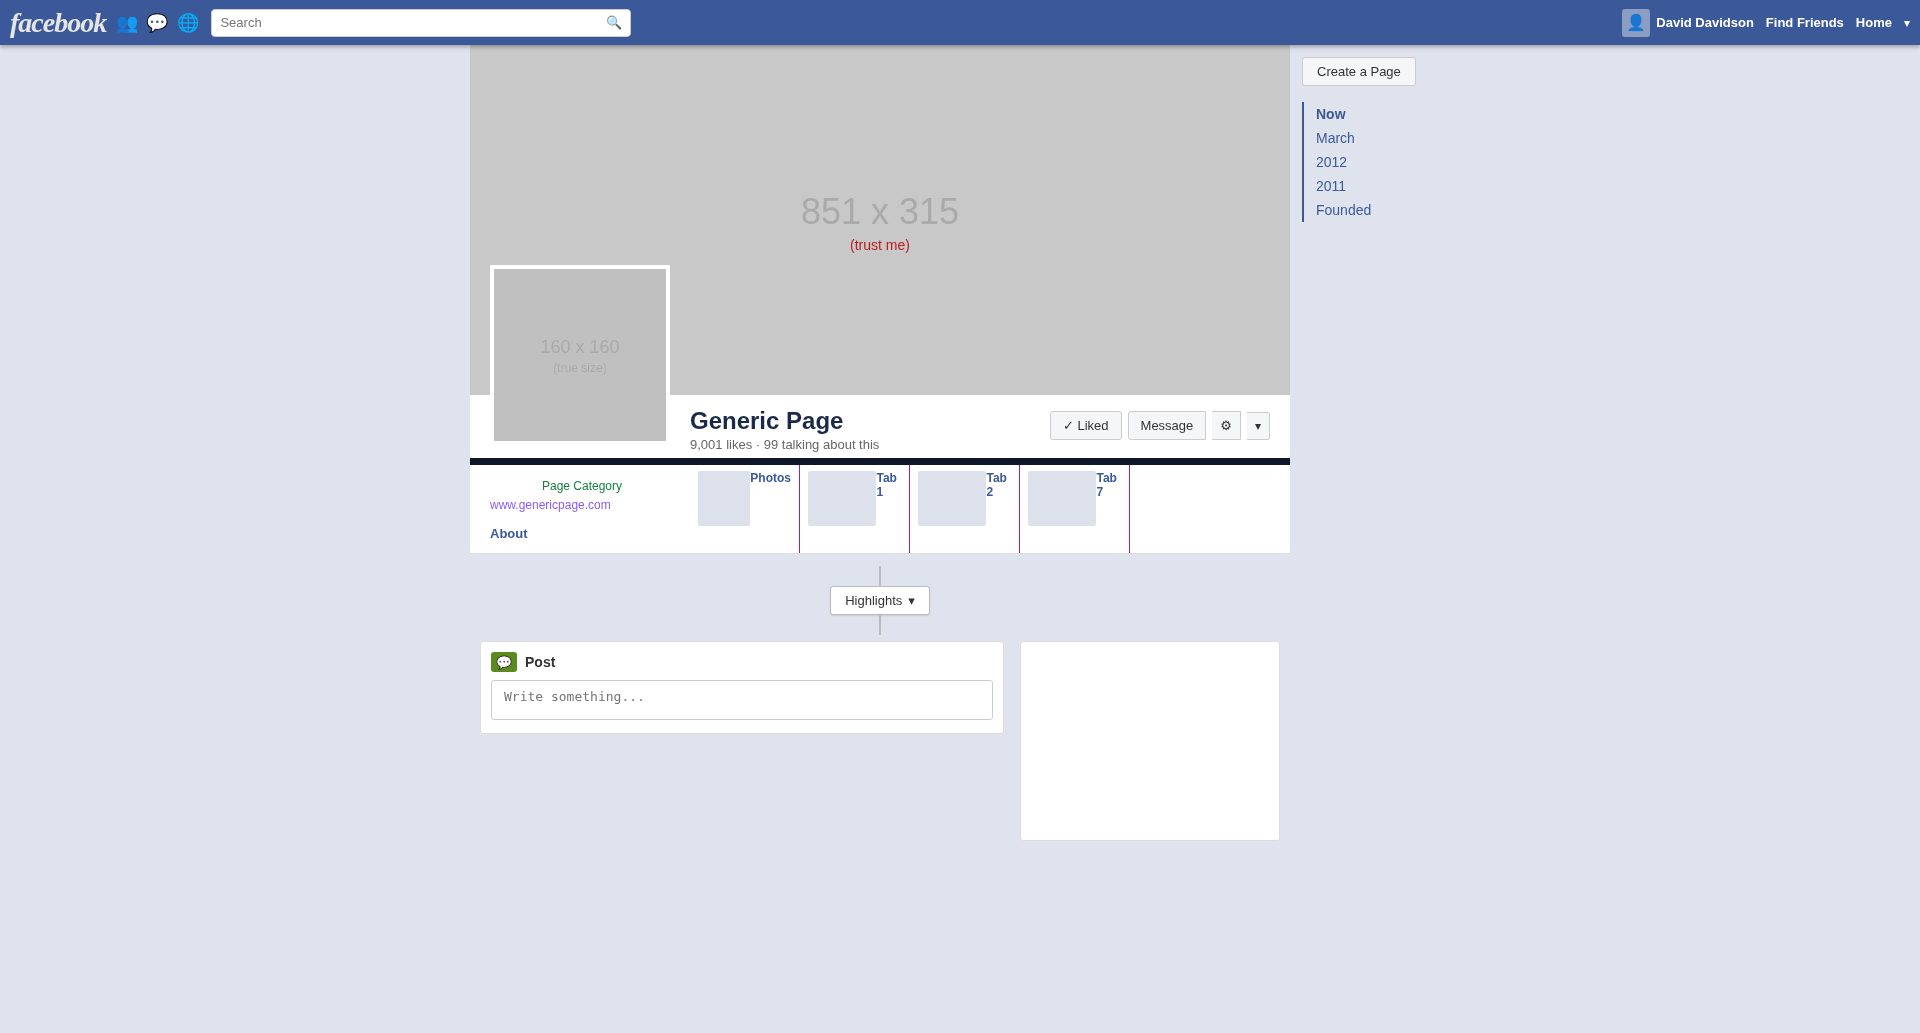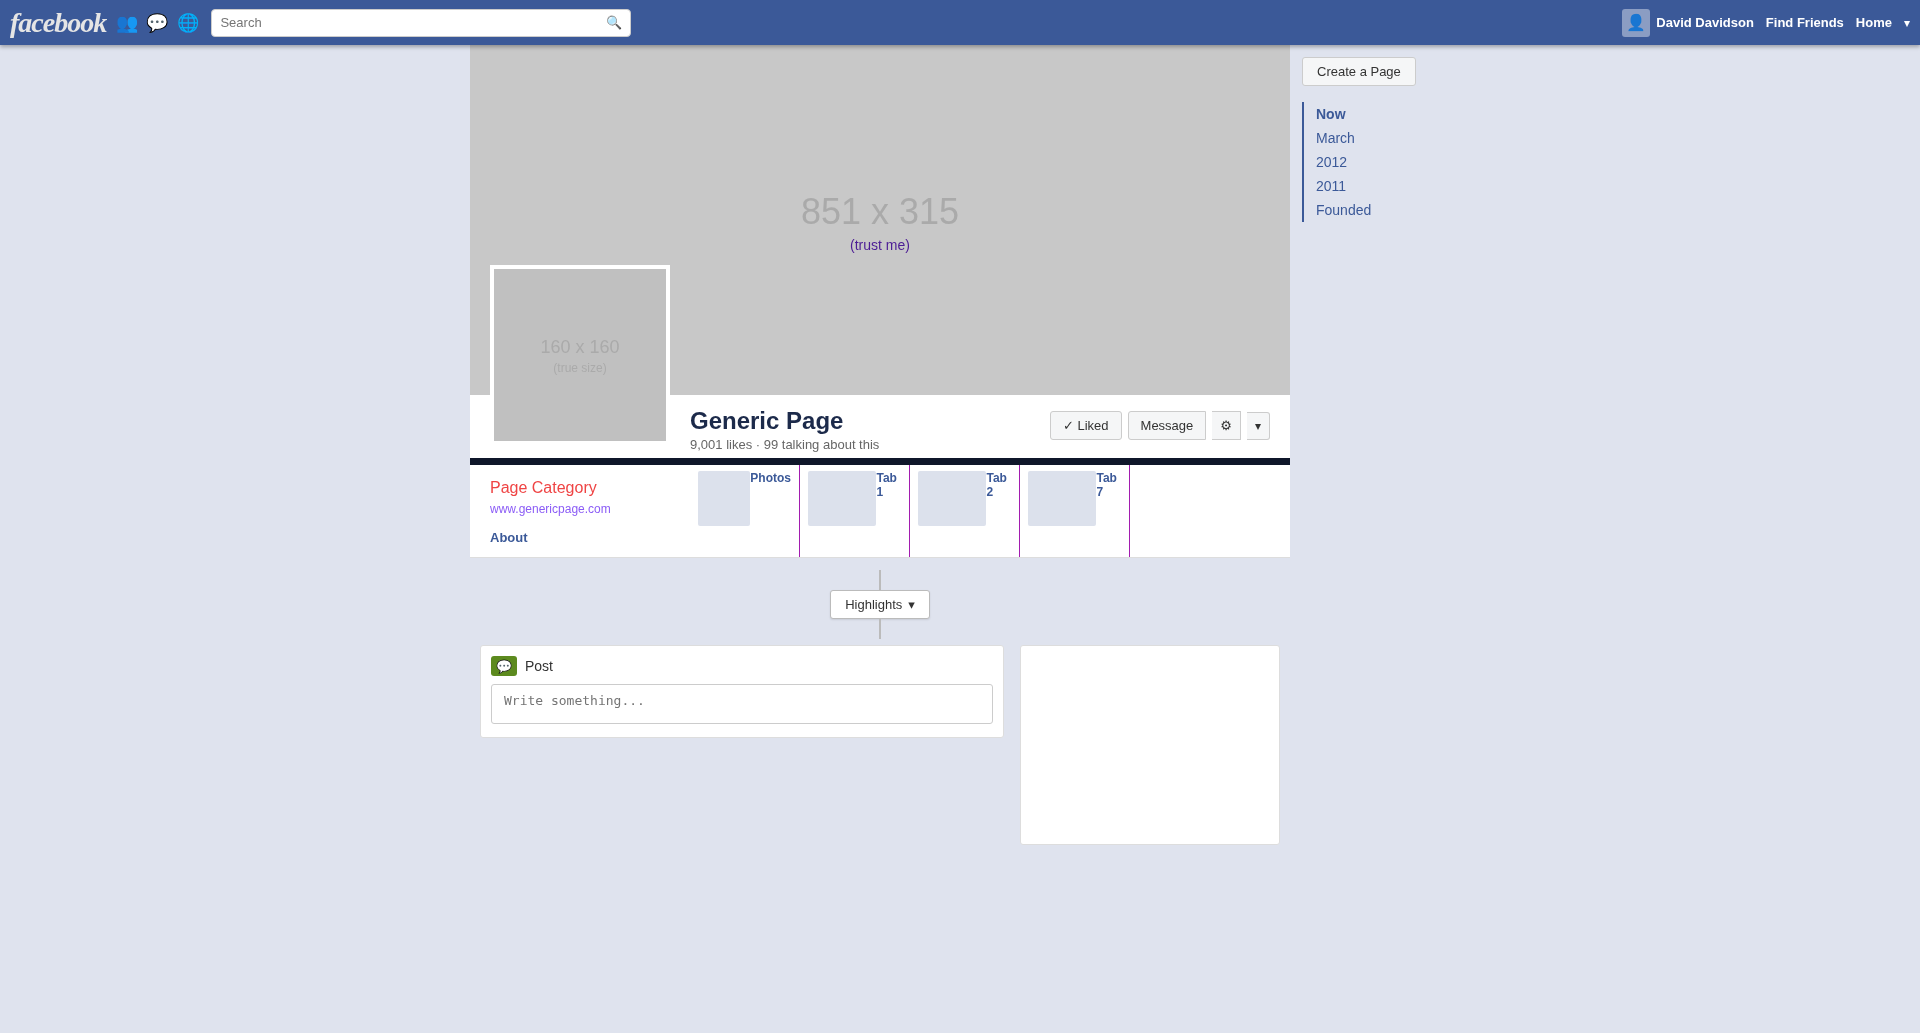--- a/index.html
+++ b/index.html
@@ -175,21 +175,21 @@
     }
     .cover-placeholder-text {
       color: #aaa;
       font-size: 36px;
       font-weight: 300;
       text-align: right;
       line-height: 1.4;
     }
     .cover-placeholder-sub {
       font-size: 14px;
-      color: #4c1d95;
+      color: #b91c1c;
       display: block;
       text-align: center;
     }
 
     
     .profile-pic-container {
       position: absolute;
       bottom: -50px;
       left: 20px;
       width: 180px;
@@ -307,23 +307,24 @@
       display: flex;
       flex-direction: column;
       justify-content: flex-end;
       padding: 8px 16px 12px 0;
       width: 200px;
     }
     .about-tab-inner {
       padding: 6px 0;
     }
     .page-category {
-      font-size: 16px;
-      color: #ef4444;
+      font-size: 12px;
+      color: #15803d;
       margin-bottom: 4px;
+      text-align: center;
     }
     .page-url {
       font-size: 12px;
       color: #8b5cf6;
       cursor: pointer;
     }
     .about-link {
       font-size: 13px;
       color: #3b5998;
       font-weight: bold;
@@ -393,21 +394,21 @@
       background: #5c8a1e;
       border-radius: 3px;
       display: flex;
       align-items: center;
       justify-content: center;
       color: #fff;
       font-size: 13px;
     }
     .post-title {
       font-size: 14px;
-      font-weight: normal;
+      font-weight: bold;
       color: #333;
     }
     .post-input {
       width: 100%;
       height: 40px;
       border: 1px solid #ccc;
       border-radius: 3px;
       padding: 8px 12px;
       font-size: 13px;
       color: #999;

